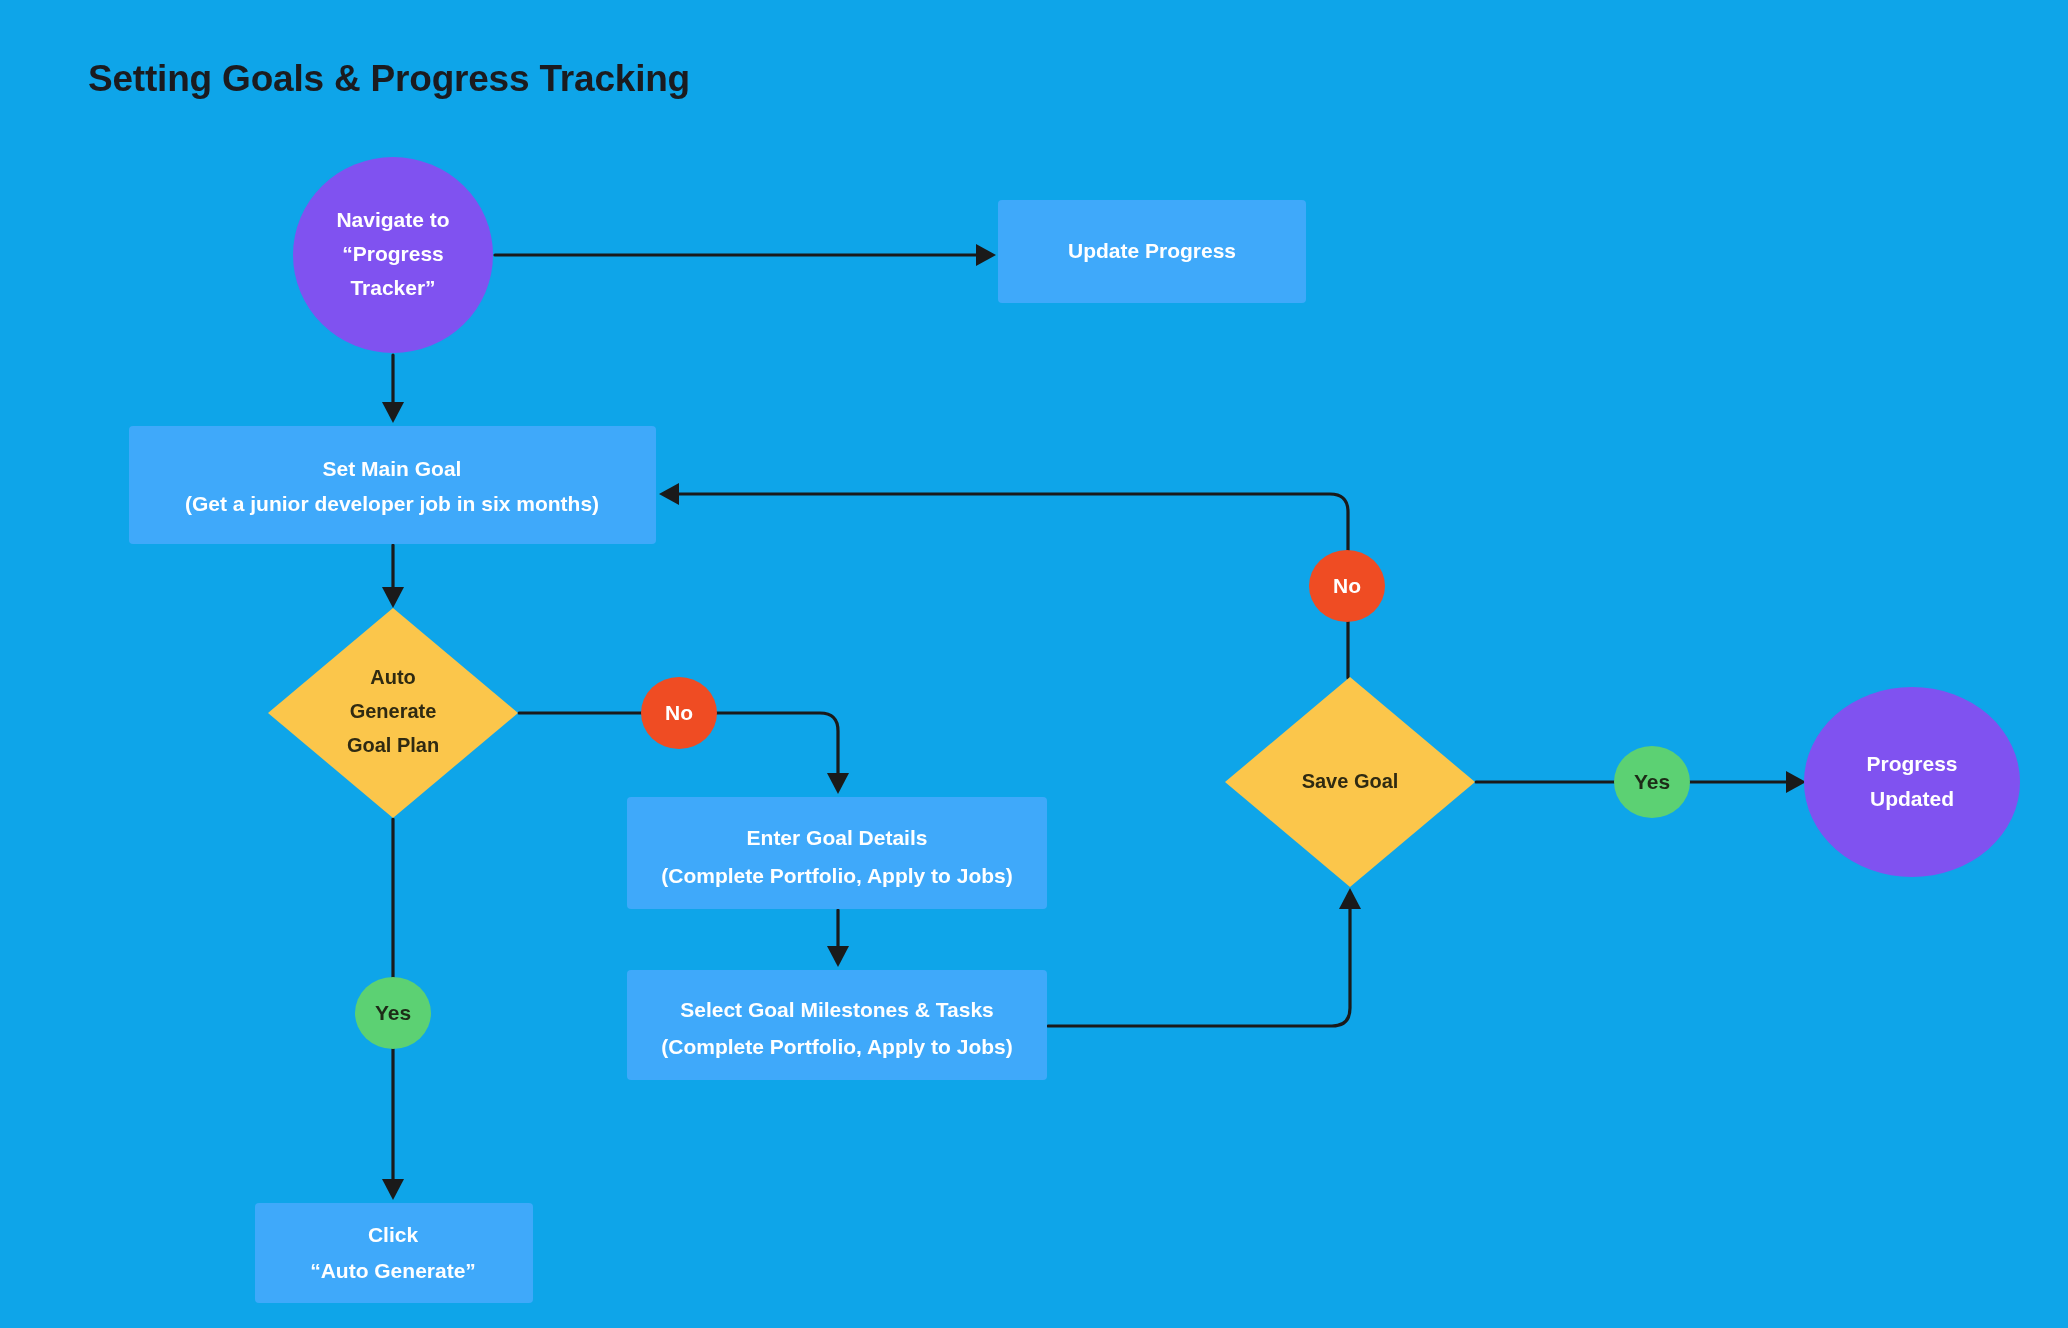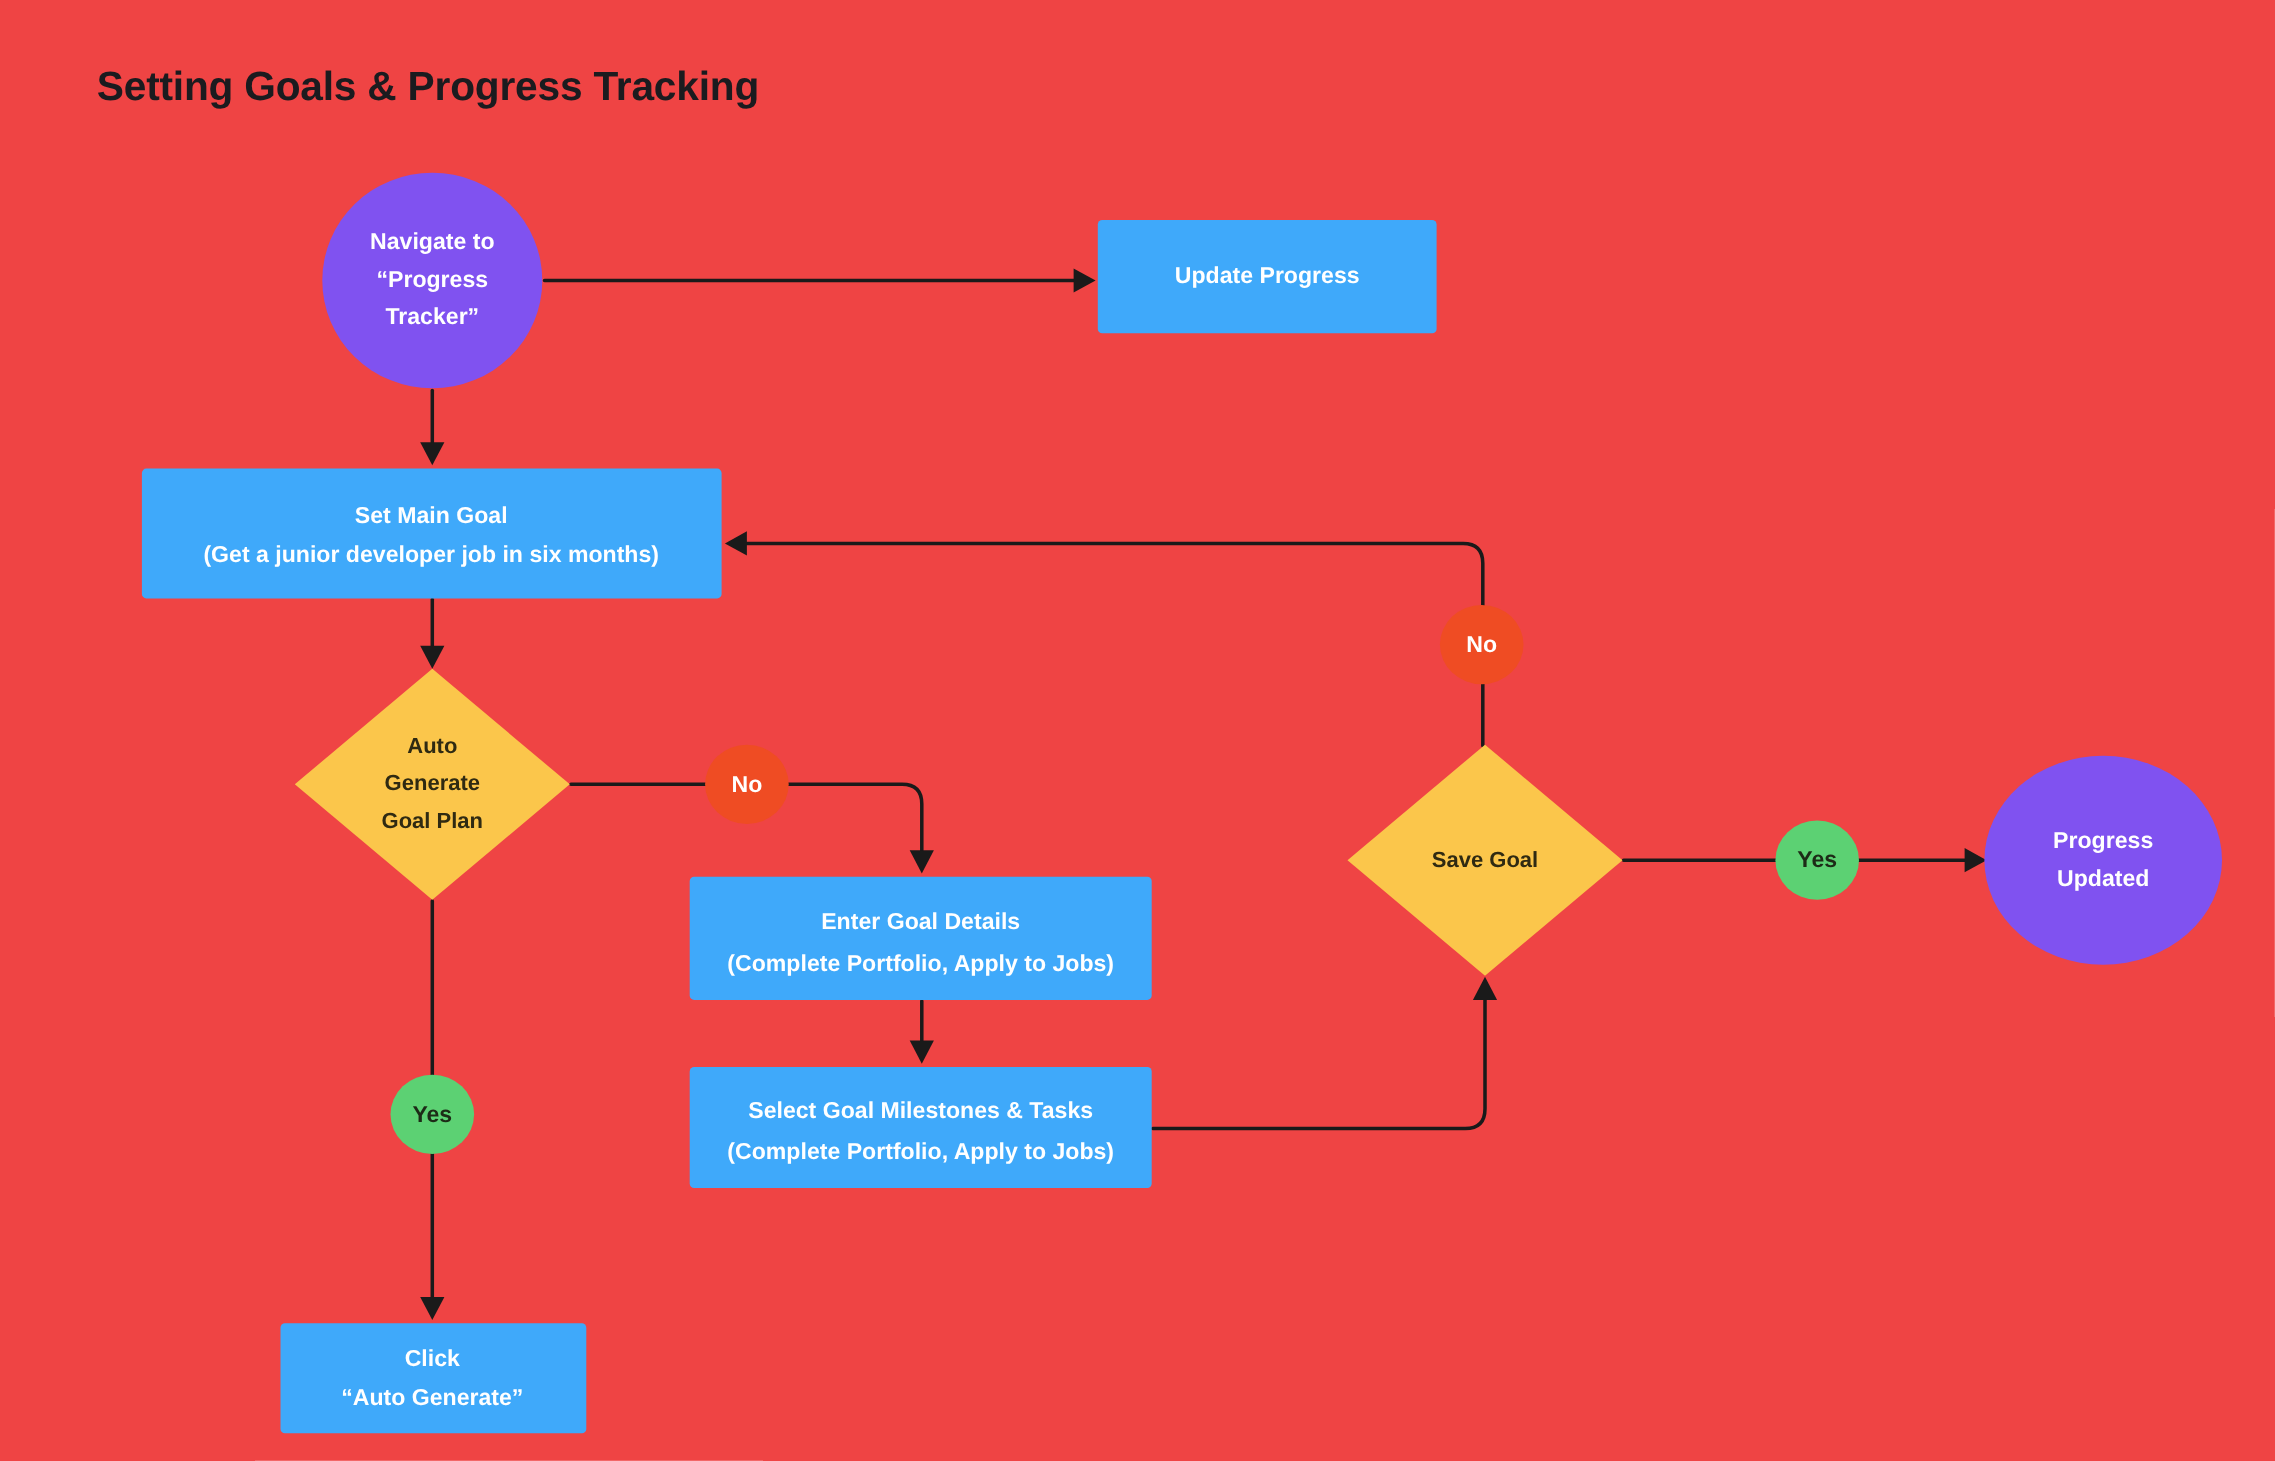--- a/index.html
+++ b/index.html
@@ -12,21 +12,21 @@
     width: 2068px;
     height: 1328px;
     font-family: "Liberation Sans", sans-serif;
     -webkit-font-smoothing: antialiased;
     overflow: hidden;
   }
   #canvas {
     position: relative;
     width: 2068px;
     height: 1328px;
-    background: #ef4444;
+    background: #0ea5e9;
   }
   #page-title {
     position: absolute;
     left: 88px;
     top: 58px;
     font-size: 37px;
     font-weight: bold;
     color: #1b1b1f;
     letter-spacing: -0.2px;
     white-space: nowrap;

